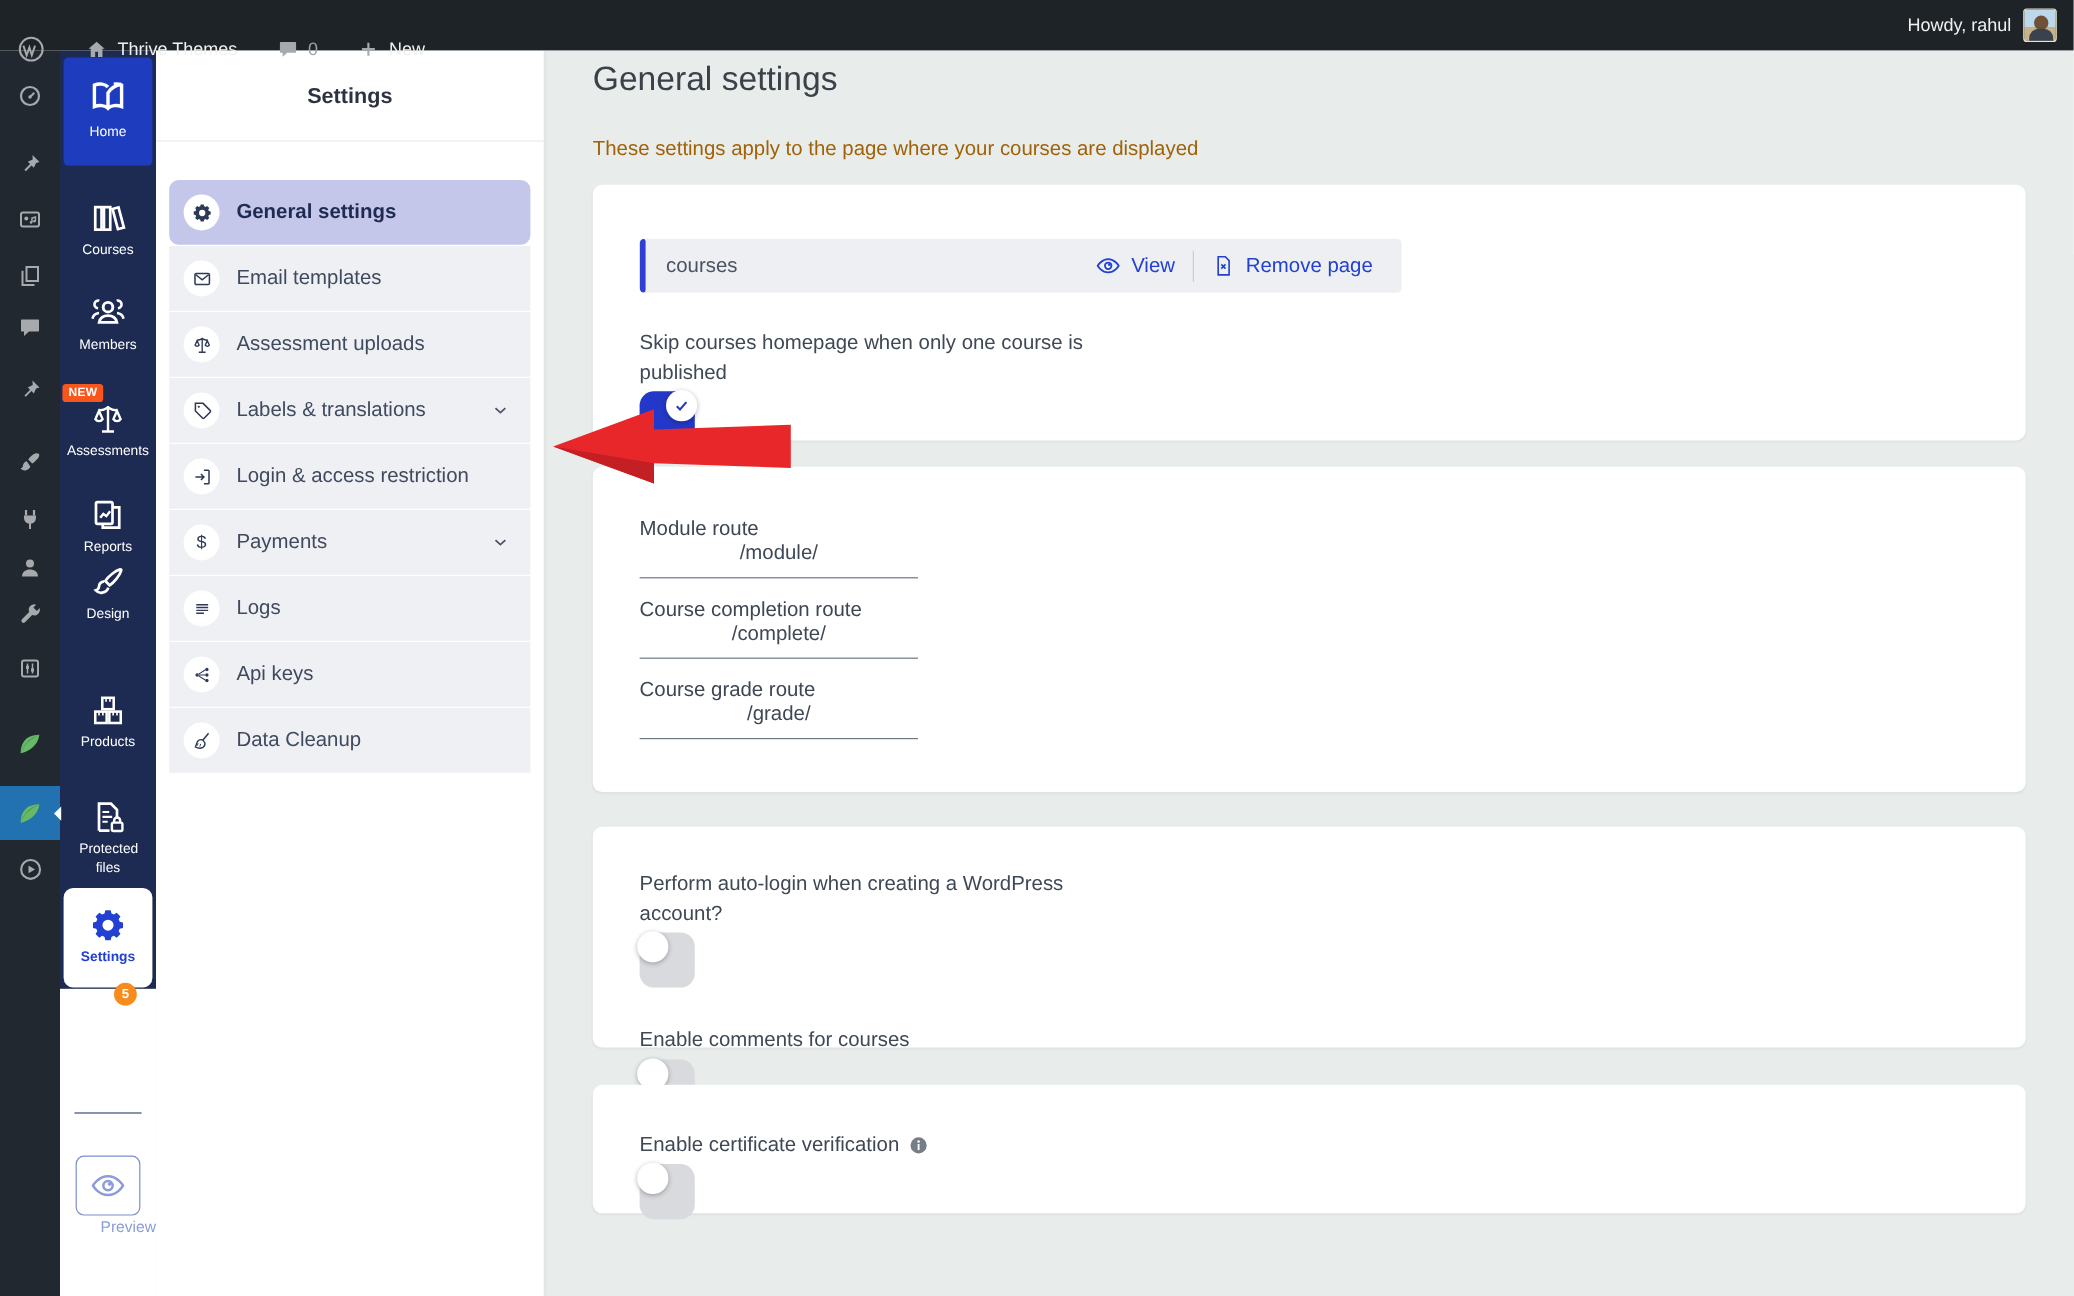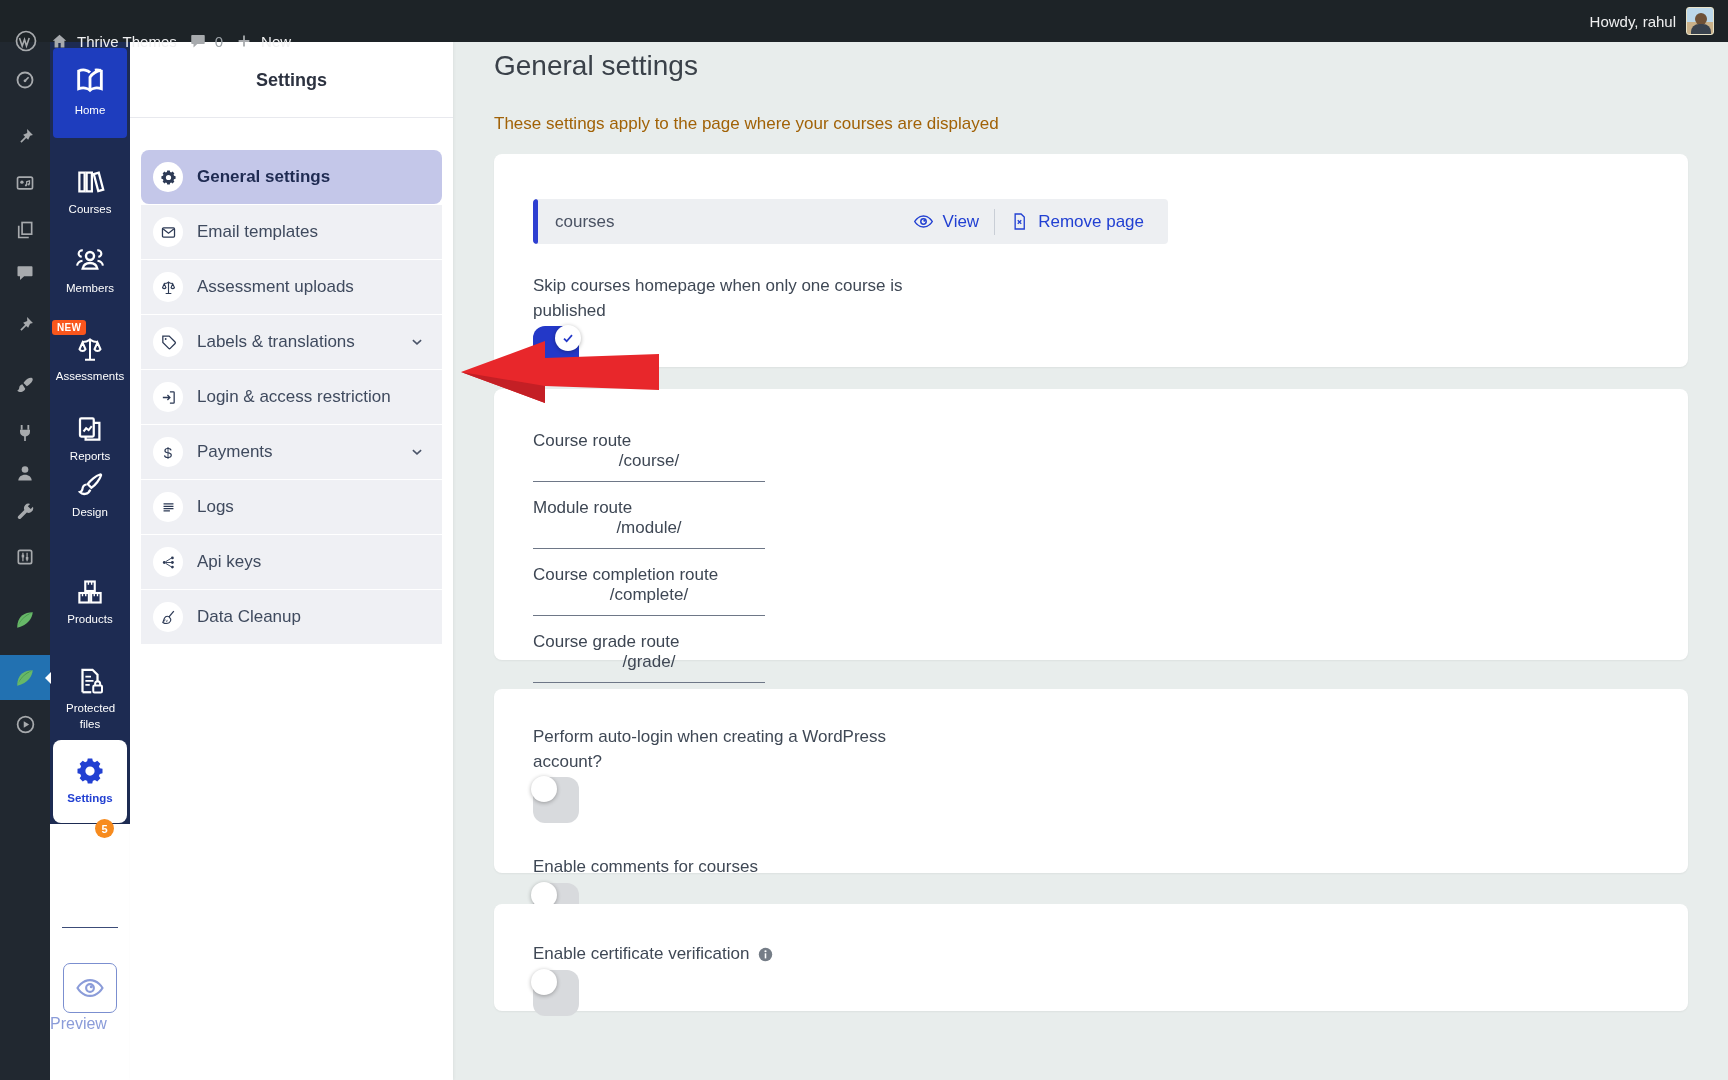--- a/index.html
+++ b/index.html
@@ -4,21 +4,21 @@
 <style>
   * { margin:0; padding:0; box-sizing:border-box; }
   html,body { width:1728px; height:1080px; overflow:hidden;
     font-family:"Liberation Sans","DejaVu Sans",sans-serif; }
   svg { display:block; }
 
   
   .admin-bar { position:absolute; left:0; top:0; width:1728px; height:42px;
     background:#1d2327; color:#f0f0f1; display:flex; align-items:center;
     justify-content:space-between; font-size:15px; z-index:50; }
-  .ab-left { display:flex; align-items:center; gap:12px; padding-left:14px;margin-top:40px; }
+  .ab-left { display:flex; align-items:center; gap:33px; padding-left:14px;margin-top:40px; }
   .ab-group { display:flex; align-items:center; gap:8px; cursor:pointer; }
   .ab-ic { color:#a7aaad; }
   .ab-count { color:#9ba1a6; }
   .ab-right { display:flex; align-items:center; gap:10px; padding-right:14px; }
   .avatar { width:28px; height:28px; border-radius:3px; position:relative; overflow:hidden;
     background:linear-gradient(180deg,#bcd8ea 0 55%,#c9b18a 55% 100%); border:1px solid #e9e3c9; }
   .avatar:before { content:""; position:absolute; left:8px; top:5px; width:12px; height:12px;
     border-radius:50%; background:#6e5137; }
   .avatar:after { content:""; position:absolute; left:4px; top:16px; width:20px; height:12px;
     border-radius:8px 8px 0 0; background:#39424d; }
@@ -47,22 +47,22 @@
   .settings-tile .as-ic { color:#2240d2; }
   .new-badge { position:absolute; left:2px; top:-14px; background:#f9561d; color:#fff;
     font-size:10px; font-weight:700; padding:2px 5px; border-radius:3px; letter-spacing:.3px; }
   .count-badge { position:absolute; right:16px; top:-10px; background:#f78b1e; color:#fff;
     width:19px; height:19px; border-radius:50%; font-size:11px; font-weight:700;
     display:flex; align-items:center; justify-content:center; }
   .as-divider { position:absolute; left:12px; right:12px; top:885px; height:1px; background:#3c4c78; }
   .preview-box { position:absolute; left:13px; top:921px; width:54px; height:50px;
     border:1.5px solid #7b8fd0; border-radius:7px; display:flex; align-items:center;
     justify-content:center; color:#8b9cd9; cursor:pointer; }
-  .preview-label { position:absolute; left:0; width:80px; top:973px; text-align:left;
-    font-size:16px; color:#8b9cd9; }
+  .preview-label { position:absolute; left:0; width:80px; top:973px; text-align:right;
+    font-size:13px; color:#8b9cd9; }
 
   
   .settings-panel { position:absolute; left:130px; top:42px; width:323px; height:1038px;
     background:#fff; z-index:30; box-shadow:1px 0 3px rgba(0,0,0,.05); }
   .sp-title { text-align:center; font-size:18px; font-weight:700; color:#2c3240; padding-top:28px; }
   .sp-divider { height:1px; background:#e8e9ee; margin-top:26px; }
   .sp-menu { margin-top:32px; }
   .nav-item { height:54px; margin:0 11px 1px; background:#eff0f4; display:flex;
     align-items:center; padding:0 16px 0 12px; cursor:pointer; color:#3f4a5e; }
   .nav-item.active { background:#c4c7e9; border-radius:8px; color:#1f2b52; }
@@ -603,24 +603,20 @@
     </div>
   </section>
 
   <svg class="red-arrow" width="202" height="64" viewBox="0 0 202 64">
     <polygon points="2,32 86,1 86,18 200,14 200,50 86,46 86,63" fill="#e8272b"></polygon>
     <polygon points="2,32 86,46 86,63" fill="#c41f25"></polygon>
   </svg>
 
   <section class="card card2 routes">
     <div class="row638 route-row">
-      <span class="route-label">Course route</span>
-      <span class="route-field">/course/</span>
-    </div>
-    <div class="row638 route-row">
       <span class="route-label">Module route</span>
       <span class="route-field">/module/</span>
     </div>
     <div class="row638 route-row">
       <span class="route-label">Course completion route</span>
       <span class="route-field">/complete/</span>
     </div>
     <div class="row638 route-row">
       <span class="route-label">Course grade route</span>
       <span class="route-field">/grade/</span>

